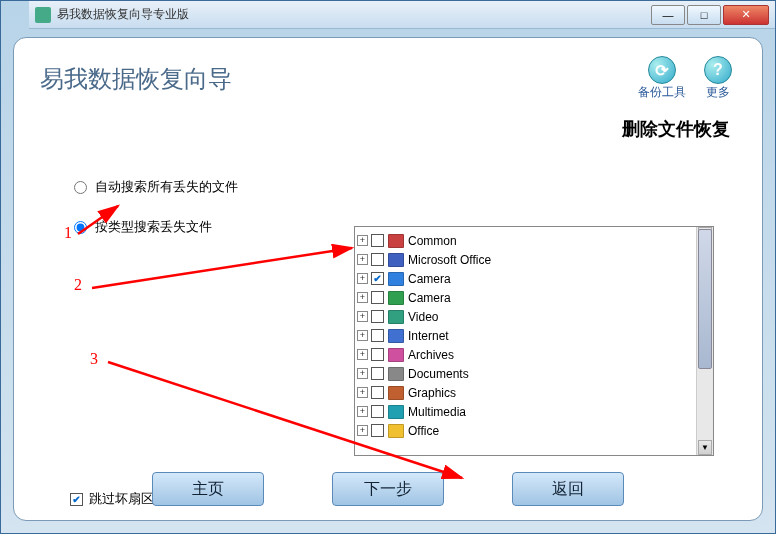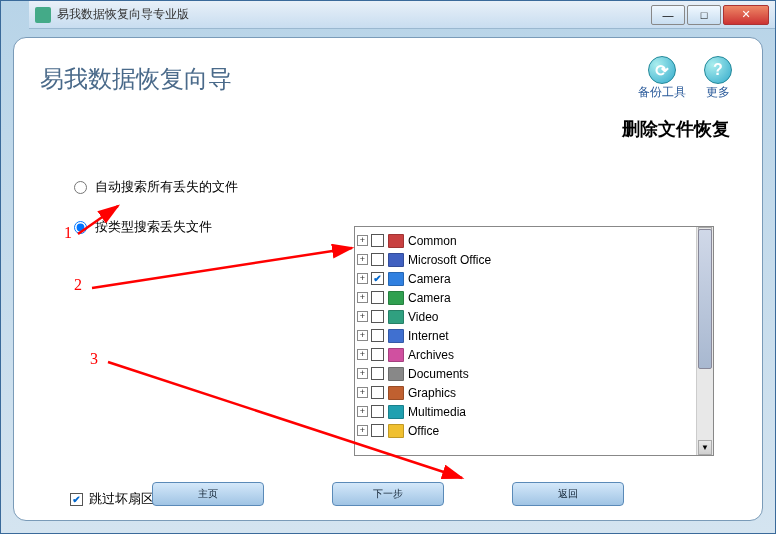--- a/index.html
+++ b/index.html
@@ -39,21 +39,21 @@
 .tree { padding: 4px 2px; }
 .tree-item { display: flex; align-items: center; height: 19px; font-size: 12px; }
 .expander { width: 11px; height: 11px; border: 1px solid #888; display: flex; align-items: center; justify-content: center; font-size: 9px; line-height: 1; margin-right: 3px; background: #fff; color: #333; }
 .chk { width: 13px; height: 13px; border: 1px solid #555; margin-right: 4px; background:#fff; display:flex; align-items:center; justify-content:center; font-size:10px; color:#06c; font-weight:bold; }
 .fico { width: 16px; height: 14px; margin-right: 4px; border-radius: 1px; border: 1px solid rgba(0,0,0,.2); }
 
 .skip-row { position: absolute; bottom: 0; left: 56px; font-size: 13px; display: flex; align-items: center; }
 .skip-row .chk { margin-right: 6px; }
 
 .footer { position: absolute; bottom: 14px; left: 0; right: 0; display: flex; justify-content: center; gap: 68px; }
-.btn { width: 112px; height: 24px; background: linear-gradient(#d4e8fa,#a0c4e4); border: 1px solid #5a8ab8; border-radius: 4px; cursor: pointer; font-size: 10px; color: #123; font-family: inherit; }
+.btn { width: 112px; height: 34px; background: linear-gradient(#d4e8fa,#a0c4e4); border: 1px solid #5a8ab8; border-radius: 4px; cursor: pointer; font-size: 16px; color: #123; font-family: inherit; }
 
 
 .ann { position: absolute; color: #f00; font-size: 16px; font-family: SimSun, serif; pointer-events: none; }
 svg.arrows { position: absolute; top:0; left:0; width:100%; height:100%; pointer-events:none; }
 </style>
 </head>
 <body>
 
 <div class="window">
 

